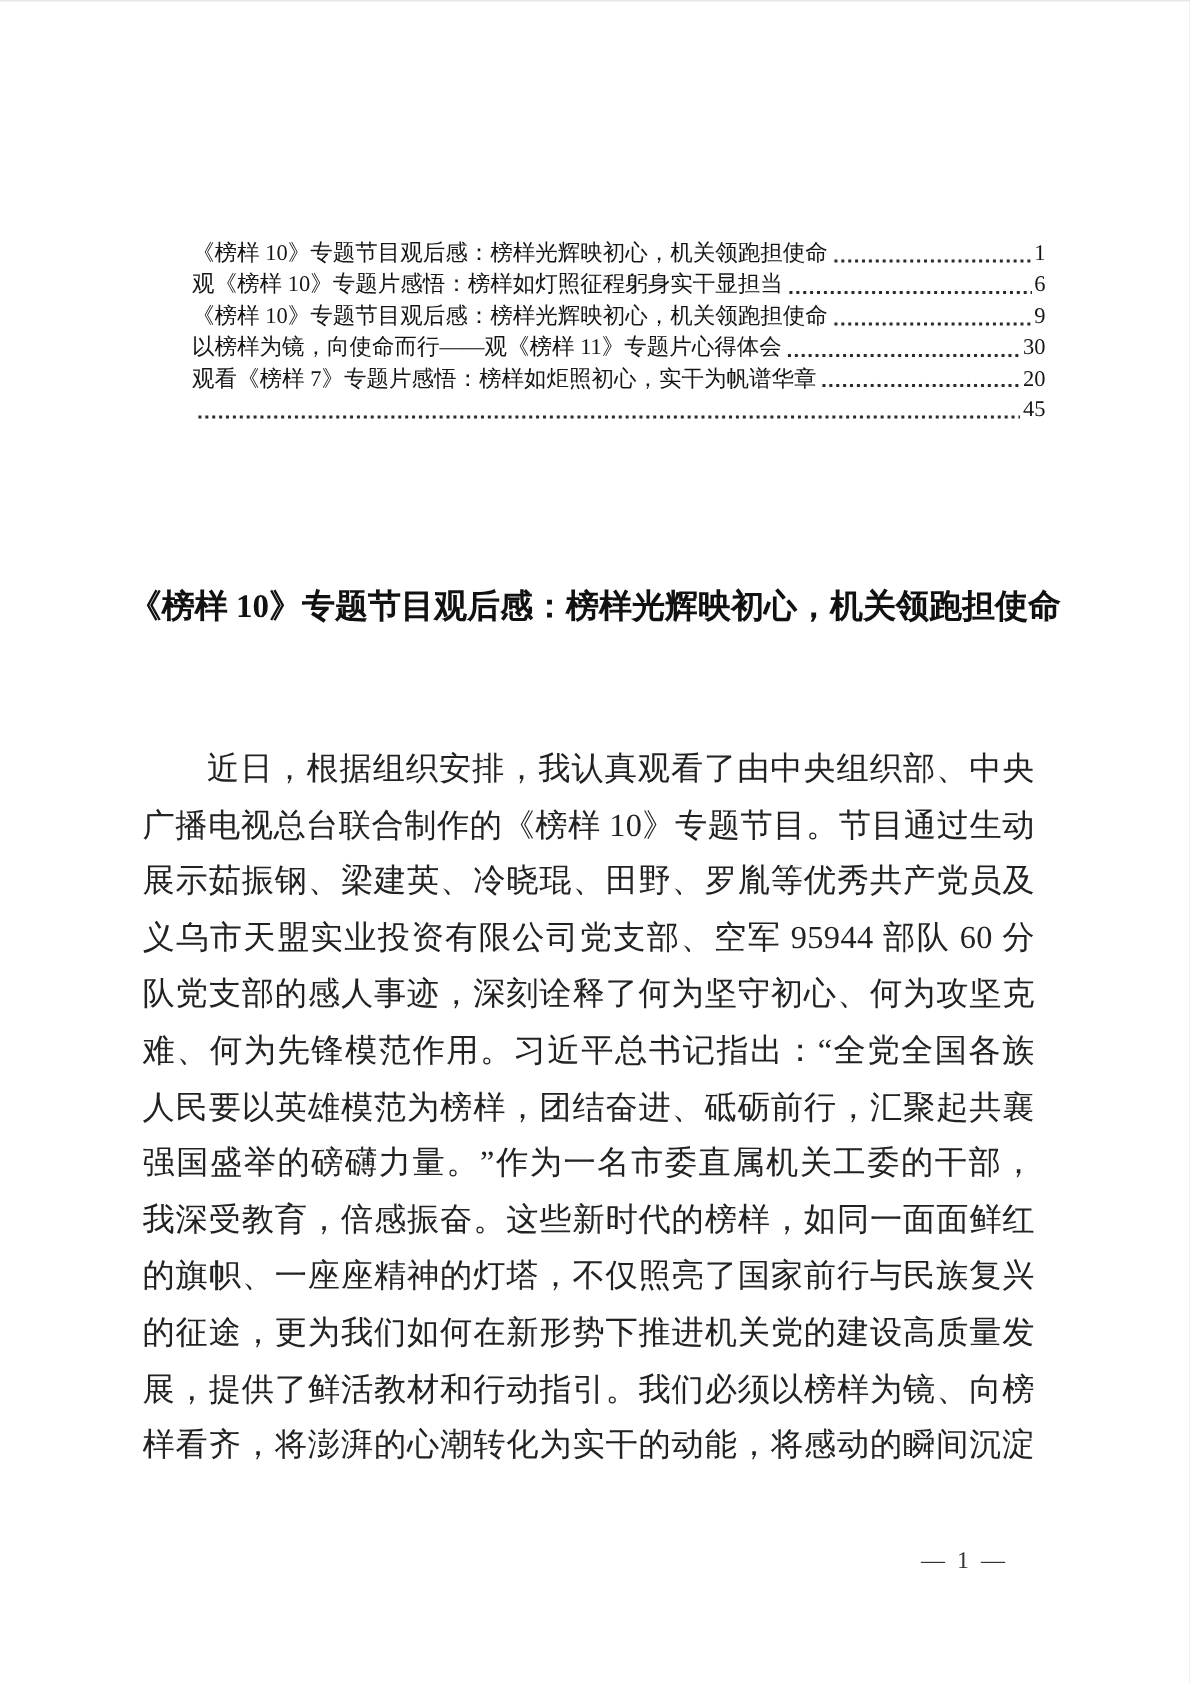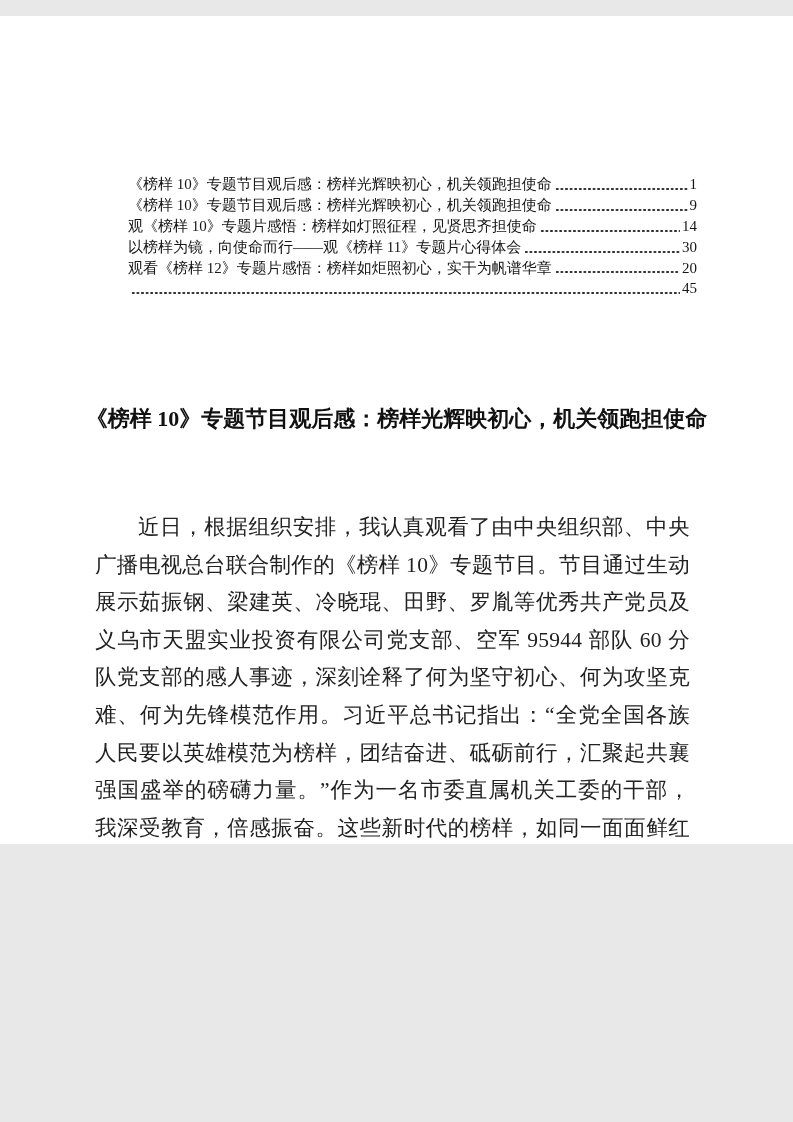--- a/index.html
+++ b/index.html
@@ -1,20 +1,20 @@
 <!DOCTYPE html>
 <html><head>
 <meta charset="utf-8">
 <style>
   html,body { margin:0; padding:0; background:#e8e8e8; }
   .page {
     position: relative;
     width: 793px;
-    height: 828px;
-    margin: 16px auto;
+    height: 1122px;
+    margin: 1px auto;
     background: #ffffff;
     color: #1a1a1a;
     font-family: "Liberation Serif", "DejaVu Serif", serif;
     overflow: hidden;
   }
 
   
   .toc {
     position: absolute;
     top: 158px;
@@ -96,36 +96,36 @@
 
 <div class="page">
 
   <div class="toc">
     <div class="toc-row">
       <span class="toc-title">《榜样 10》专题节目观后感：榜样光辉映初心，机关领跑担使命</span>
       <span class="toc-leader"></span>
       <span class="toc-page">1</span>
     </div>
     <div class="toc-row">
+      <span class="toc-title">观《榜样 10》专题片感悟：榜样如灯照征程躬身实干显担当</span>
+      <span class="toc-leader"></span>
+      <span class="toc-page">6</span>
+    </div>
+    <div class="toc-row">
       <span class="toc-title">《榜样 10》专题节目观后感：榜样光辉映初心，机关领跑担使命</span>
       <span class="toc-leader"></span>
       <span class="toc-page">9</span>
-    </div>
-    <div class="toc-row">
-      <span class="toc-title">观《榜样 10》专题片感悟：榜样如灯照征程，见贤思齐担使命</span>
-      <span class="toc-leader"></span>
-      <span class="toc-page">14</span>
     </div>
     <div class="toc-row">
       <span class="toc-title">以榜样为镜，向使命而行——观《榜样 11》专题片心得体会</span>
       <span class="toc-leader"></span>
       <span class="toc-page">30</span>
     </div>
     <div class="toc-row">
-      <span class="toc-title">观看《榜样 12》专题片感悟：榜样如炬照初心，实干为帆谱华章</span>
+      <span class="toc-title">观看《榜样 7》专题片感悟：榜样如炬照初心，实干为帆谱华章</span>
       <span class="toc-leader"></span>
       <span class="toc-page">20</span>
     </div>
     <div class="toc-row">
       <span class="toc-leader"></span>
       <span class="toc-page">45</span>
     </div>
   </div>
 
   <div class="doc-title">《榜样 10》专题节目观后感：榜样光辉映初心，机关领跑担使命</div>

